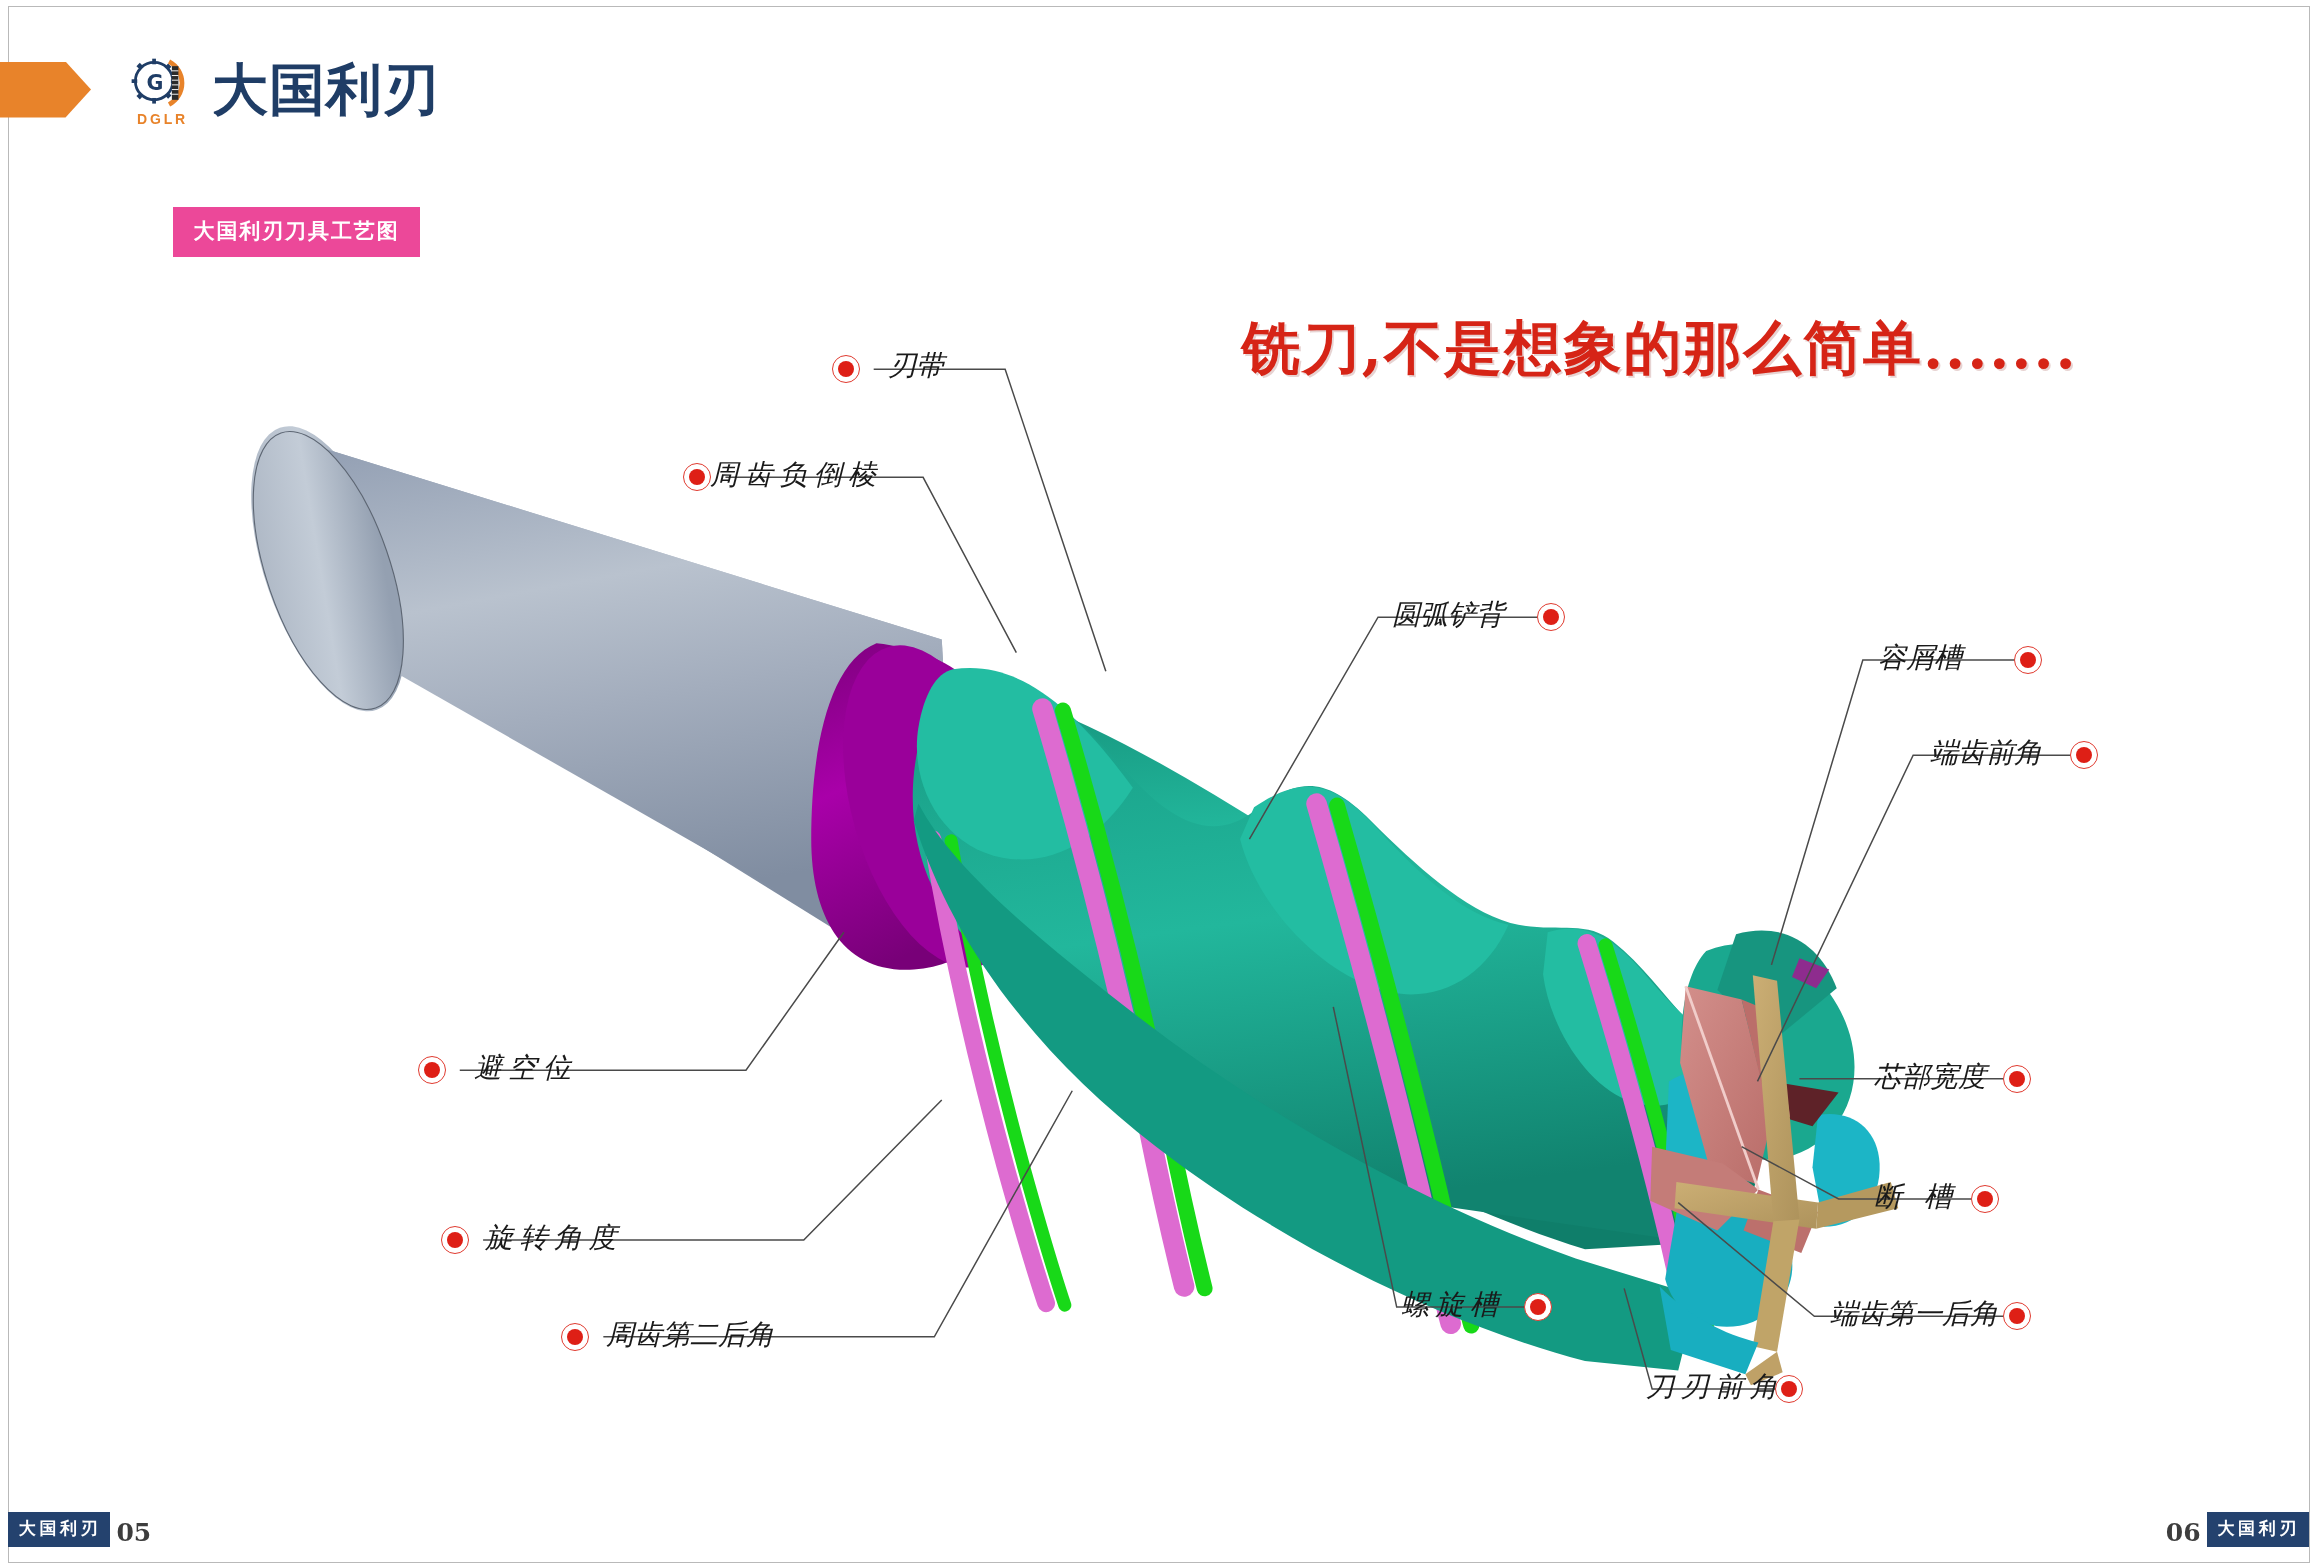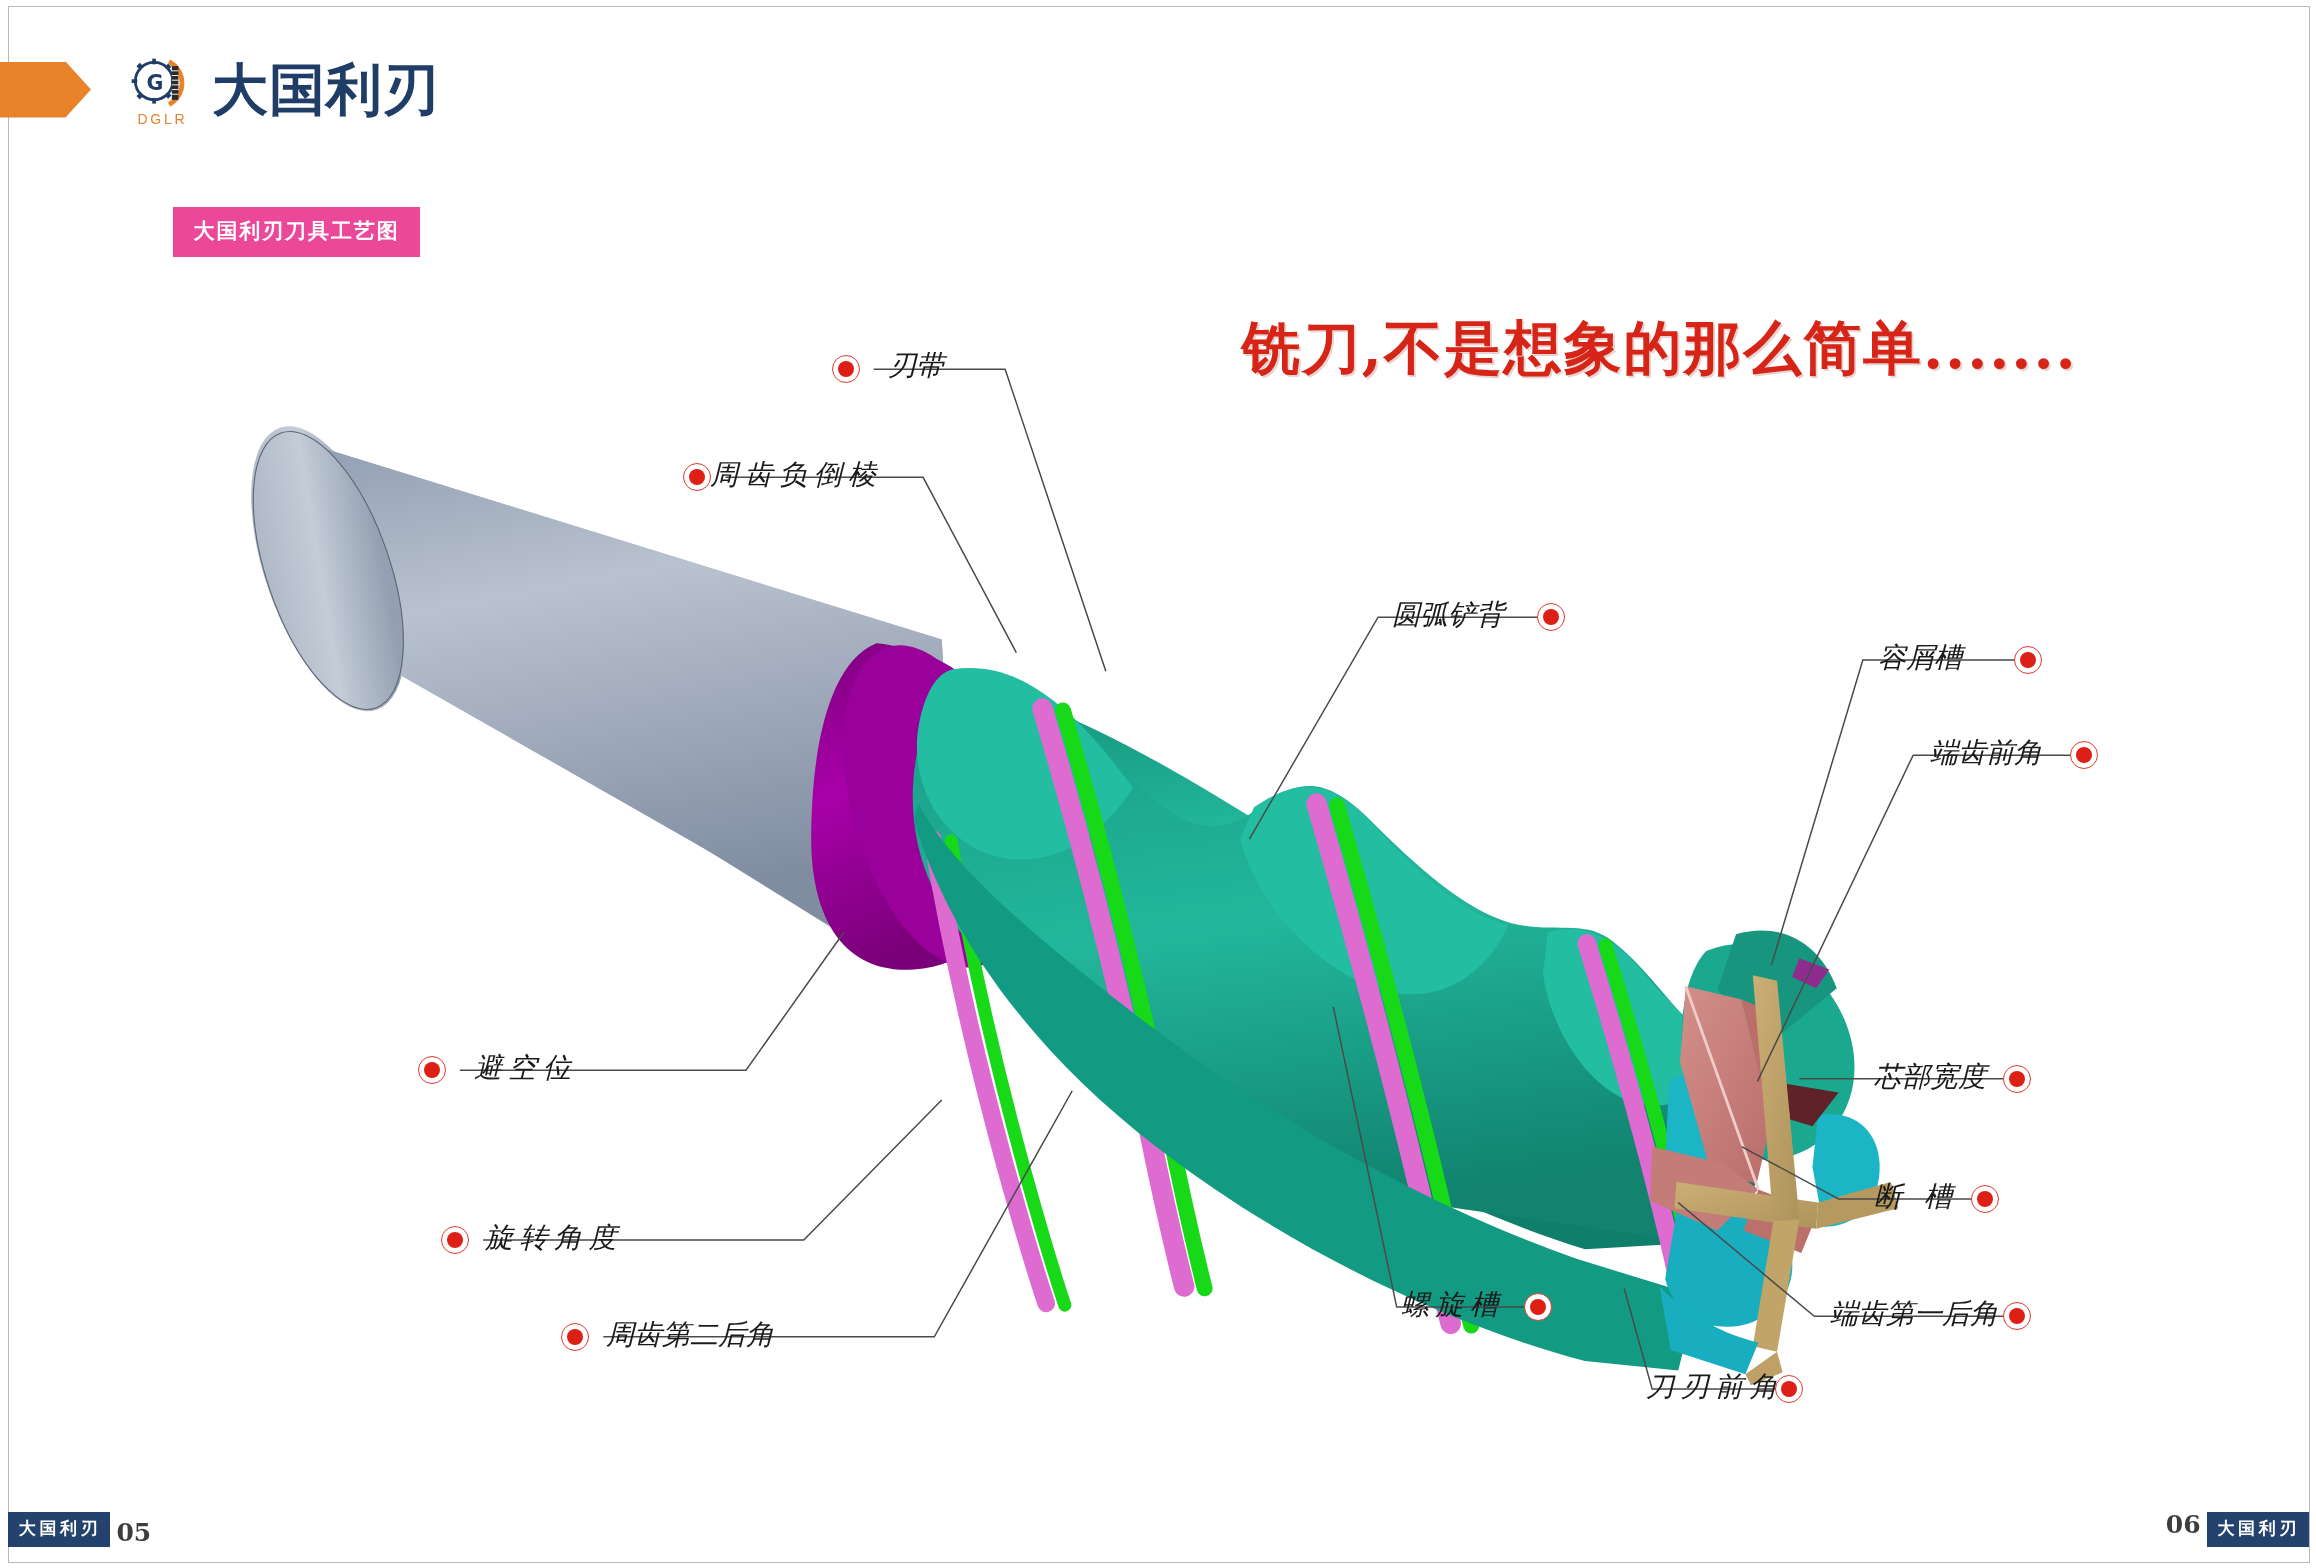--- a/index.html
+++ b/index.html
@@ -34,21 +34,21 @@
     clip-path:polygon(0 0, 72% 0, 100% 50%, 72% 100%, 0 100%);
     margin-left:0px;
   }
   .logo-mark{
     position:relative;width:73px;height:71px;margin-left:35px;
   }
   .logo-mark svg{display:block;}
   .logo-dglr{
     position:absolute;left:0;right:0;bottom:-1.9px;
     text-align:center;
-    font-size:14px;letter-spacing:2.8px;font-weight:normal;
+    font-size:14px;letter-spacing:2.8px;font-weight:bold;
     color:#E8832A;
   }
   .logo-text{
     margin-left:13px;
     font-size:56px;font-weight:bold;
     color:#1F3D66;
     letter-spacing:0.9px;
     line-height:1;
     font-family:"DejaVu Sans","Liberation Sans",sans-serif;
   }
@@ -111,21 +111,21 @@
     background:#DE1F16;
   }
 
   
   .footer-left{
     position:absolute;left:8.4px;bottom:22.4px;
     display:flex;align-items:flex-end;
   }
   .footer-right{
     position:absolute;right:8.4px;bottom:22.4px;
-    display:flex;
+    display:flex;align-items:flex-end;
   }
   .foot-chip{
     background:#24426E;
     color:#ffffff;
     font-size:17px;
     font-weight:bold;
     letter-spacing:3.7px;
     padding:5.6px 8.4px 6.5px 10.3px;
     font-family:"DejaVu Sans","Liberation Sans",sans-serif;
   }

